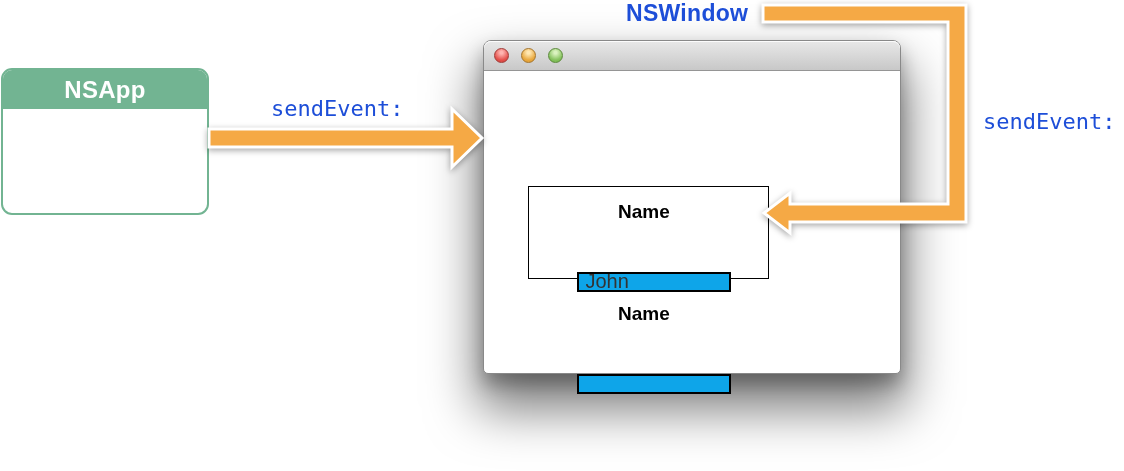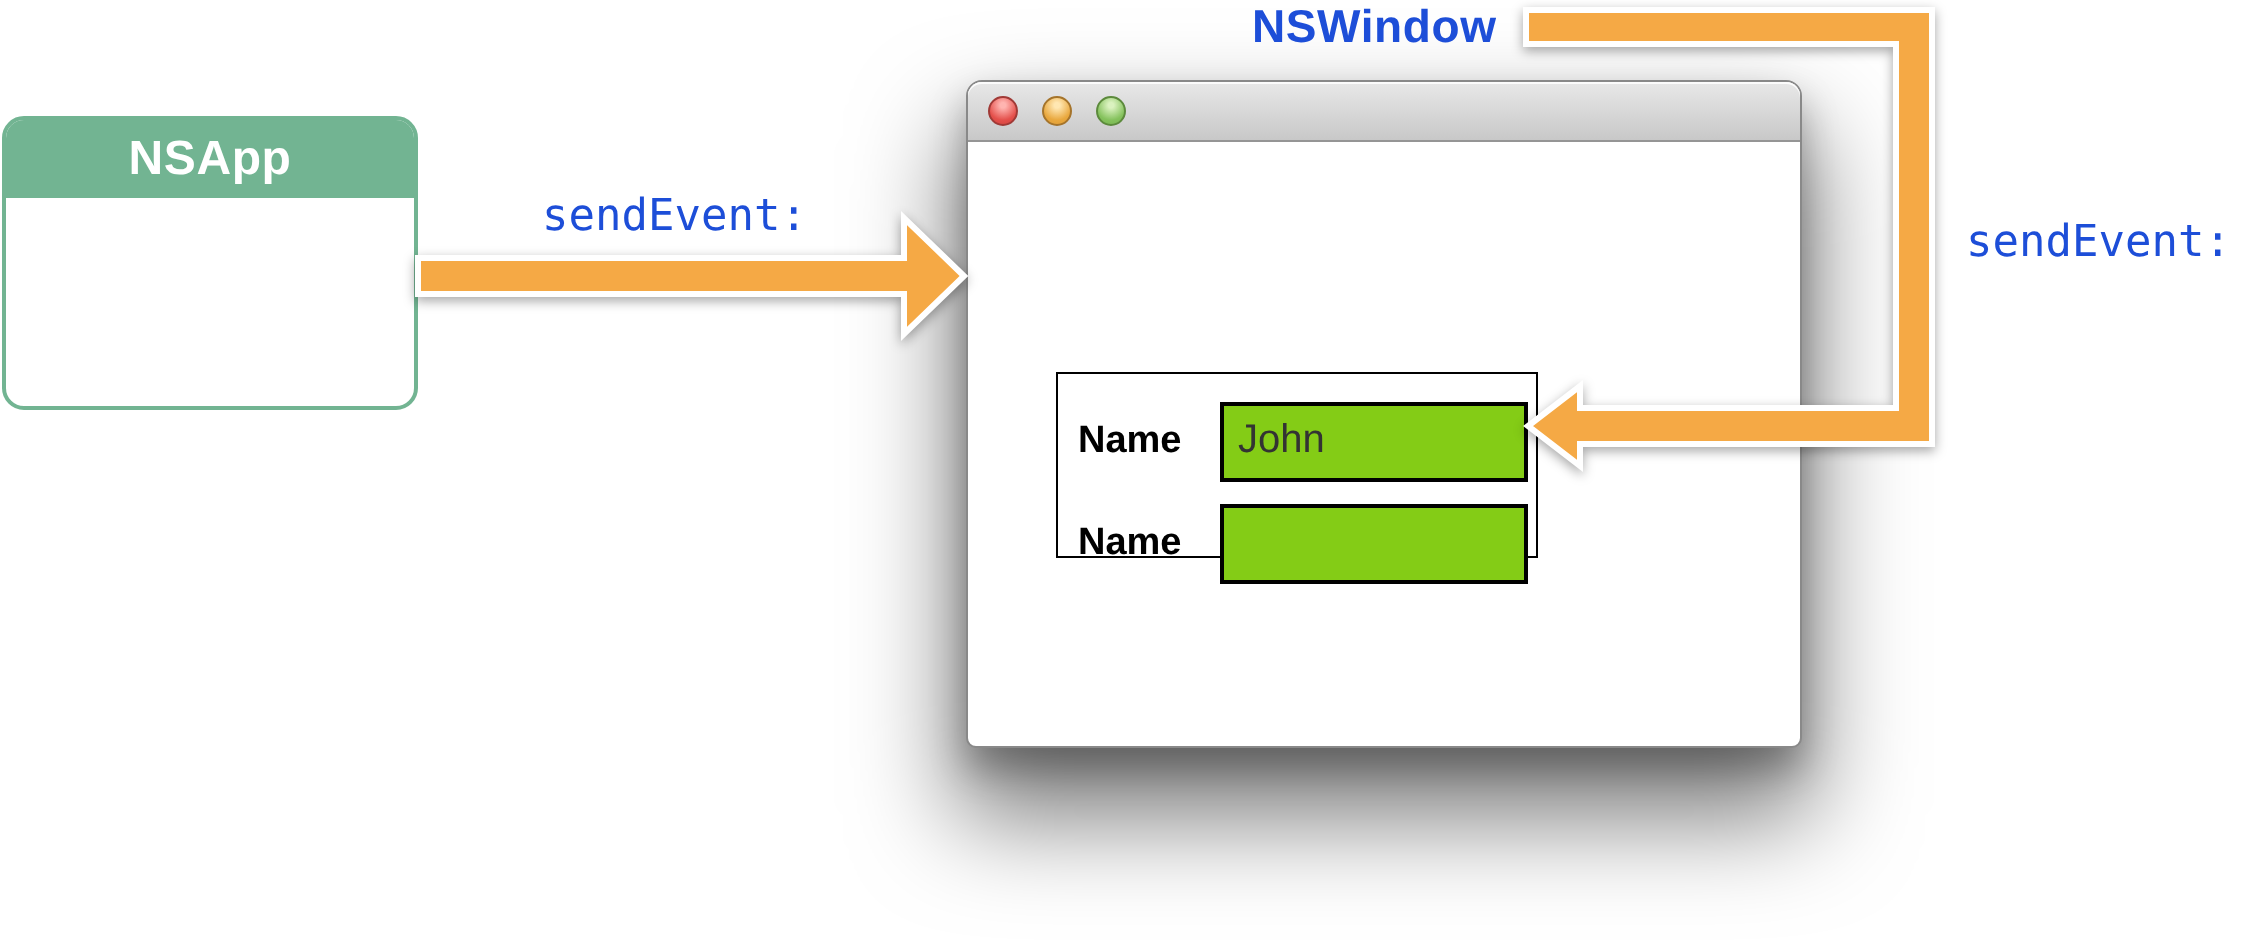--- a/index.html
+++ b/index.html
@@ -12,21 +12,21 @@
     width: 1124px;
     height: 471px;
     background: #ffffff;
     font-family: "Liberation Sans", sans-serif;
     overflow: hidden;
   }
 
   
   .nsapp-card {
     position: absolute;
-    left: 1px; top: 58px;
+    left: 1px; top: 68px;
     width: 208px; height: 147px;
     border: 2px solid var(--green);
     border-radius: 11px;
     background: #fff;
     box-sizing: border-box;
     overflow: hidden;
   }
   .nsapp-header {
     height: 39px;
     background: var(--green);
@@ -85,34 +85,34 @@
   .form-box {
     position: absolute;
     left: 44px; top: 145px;
     width: 241px; height: 93px;
     border: 1px solid #000;
     box-sizing: border-box;
     background: #fff;
     padding: 14px 0 0 10px;
     display: flex; flex-direction: column; gap: 11px;
   }
-  .form-row { display: flex; align-items: center; }
+  .form-row { display: flex; align-items: center; flex-direction: column; }
   .form-row label {
     width: 71px;
     font-weight: bold;
     font-size: 19px;
     color: #000;
     flex: 0 0 71px;
   }
   .form-row input {
-    width: 154px; height: 40px;
+    width: 154px; height: 20px;
     border: 2px solid #000;
     border-radius: 0;
     box-sizing: border-box;
-    background: #84cc16;
+    background: #0ea5e9;
     font-family: "Liberation Sans", sans-serif;
     font-size: 20px;
     color: #333;
     padding: 0 2px 2px 7px;
     outline: none;
   }
 
   
   .diagram-label {
     position: absolute;

